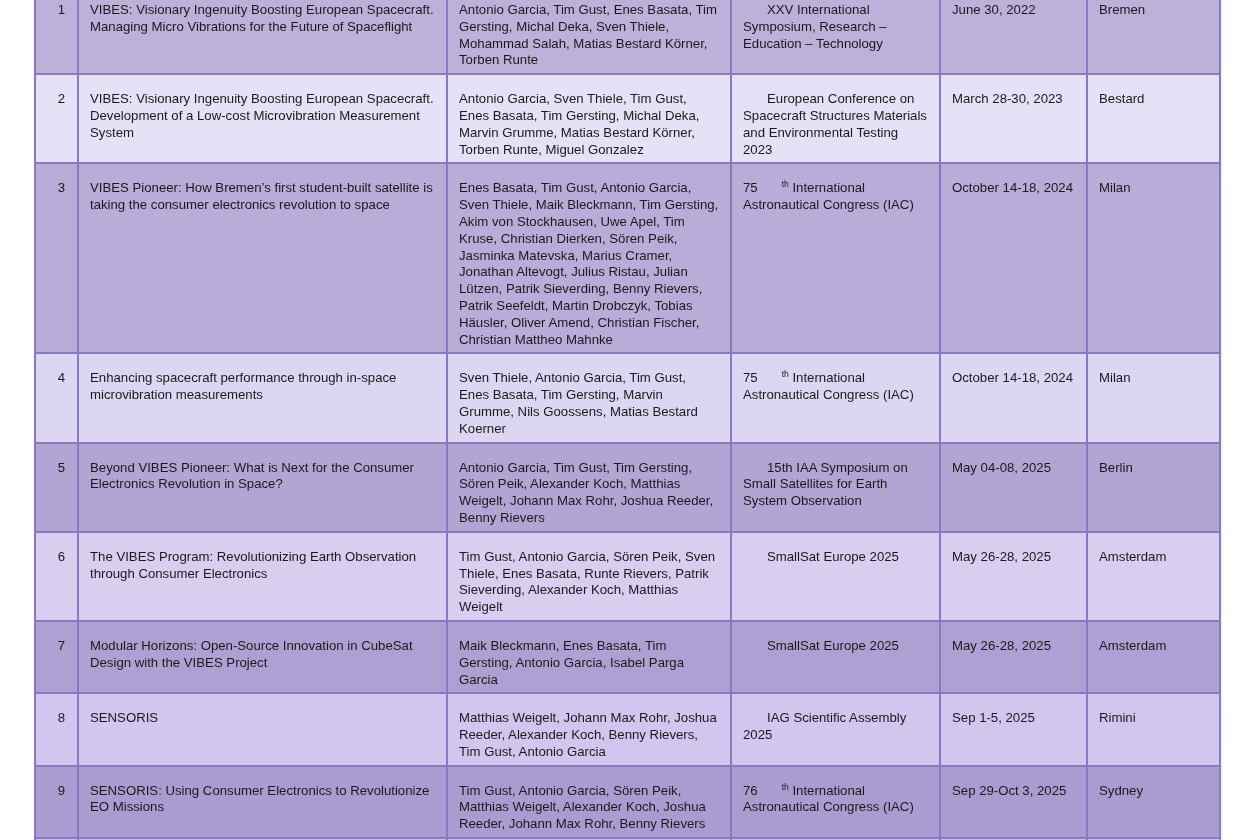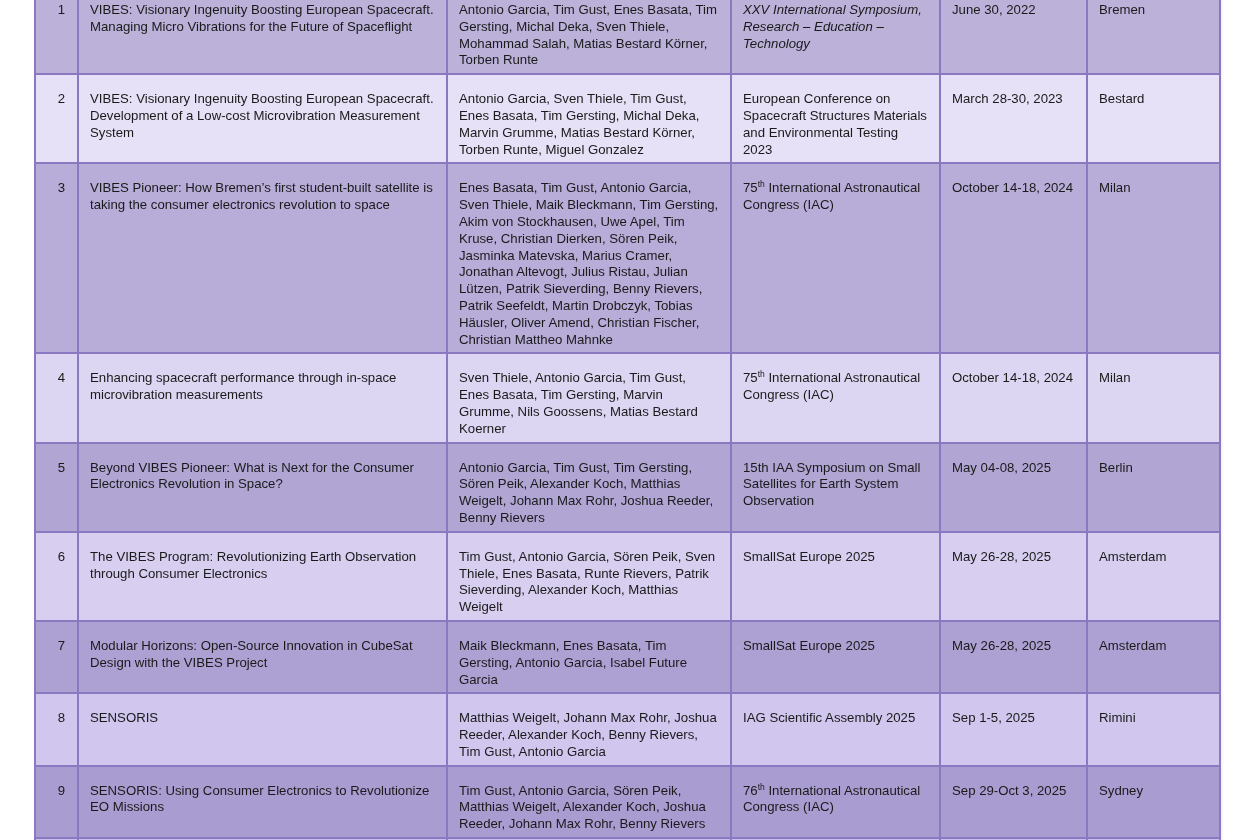--- a/index.html
+++ b/index.html
@@ -43,21 +43,21 @@
       text-align: right;
       padding-right: 12px;
       padding-left: 4px;
     }
     col.c1 { width: 43px; }
     col.c2 { width: 369px; }
     col.c3 { width: 284px; }
     col.c4 { width: 209px; }
     col.c5 { width: 147px; }
     col.c6 { width: 133px; }
-    sup { font-size: 8.5px; line-height: 0; vertical-align: 5px; }
+    sup { font-size: 8.5px; line-height: 0; vertical-align: 5px; margin-left: 24px; }
   </style>
 </head>
 <body>
 
 <div class="page">
   <div class="table-wrap">
     <table>
       <colgroup>
         <col class="c1">
           <col class="c2">
@@ -65,21 +65,21 @@
           <col class="c4">
           <col class="c5">
           <col class="c6">
       </colgroup>
       <tbody id="table-body">
 
       <tr style="background: rgb(188, 177, 217); height: 90px;">
             <td class="num" style="padding-top: 17px;"><span>1</span></td>
             <td style="padding-top: 17px;"><span>VIBES: Visionary Ingenuity Boosting European Spacecraft. Managing Micro Vibrations for the Future of Spaceflight</span></td>
             <td style="padding-top: 17px;"><span>Antonio Garcia, Tim Gust, Enes Basata, Tim Gersting, Michal Deka, Sven Thiele, Mohammad Salah, Matias Bestard Körner, Torben Runte</span></td>
-            <td style="padding-top: 17px;"><span></span><sup></sup><span style="white-space: pre-wrap; font-style: italic;">XXV International Symposium, Research – Education – Technology</span></td>
+            <td style="padding-top: 17px;"><span></span><sup></sup><span style="white-space: pre-wrap;">XXV International Symposium, Research – Education – Technology</span></td>
             <td style="padding-top: 17px;"><span>June 30, 2022</span></td>
             <td style="padding-top: 17px;"><span>Bremen</span></td>
           </tr>
           <tr style="background: rgb(230, 225, 246); height: 80px;">
             <td class="num"><span>2</span></td>
             <td><span>VIBES: Visionary Ingenuity Boosting European Spacecraft. Development of a Low-cost Microvibration Measurement System</span></td>
             <td><span>Antonio Garcia, Sven Thiele, Tim Gust, Enes Basata, Tim Gersting, Michal Deka, Marvin Grumme, Matias Bestard Körner, Torben Runte, Miguel Gonzalez</span></td>
             <td><span></span><sup></sup><span style="white-space: pre-wrap;">European Conference on Spacecraft Structures Materials and Environmental Testing 2023</span></td>
             <td><span>March 28-30, 2023</span></td>
             <td><span>Bestard</span></td>
@@ -112,21 +112,21 @@
             <td class="num"><span>6</span></td>
             <td><span>The VIBES Program: Revolutionizing Earth Observation through Consumer Electronics</span></td>
             <td><span>Tim Gust, Antonio Garcia, Sören Peik, Sven Thiele, Enes Basata, Runte Rievers, Patrik Sieverding, Alexander Koch, Matthias Weigelt</span></td>
             <td><span></span><sup></sup><span style="white-space: pre-wrap;">SmallSat Europe 2025</span></td>
             <td><span>May 26-28, 2025</span></td>
             <td><span>Amsterdam</span></td>
           </tr>
           <tr style="background: rgb(173, 161, 211); height: 64px;">
             <td class="num"><span>7</span></td>
             <td><span>Modular Horizons: Open-Source Innovation in CubeSat Design with the VIBES Project</span></td>
-            <td><span>Maik Bleckmann, Enes Basata, Tim Gersting, Antonio Garcia, Isabel Future Garcia</span></td>
+            <td><span>Maik Bleckmann, Enes Basata, Tim Gersting, Antonio Garcia, Isabel Parga Garcia</span></td>
             <td><span></span><sup></sup><span style="white-space: pre-wrap;">SmallSat Europe 2025</span></td>
             <td><span>May 26-28, 2025</span></td>
             <td><span>Amsterdam</span></td>
           </tr>
           <tr style="background: rgb(208, 198, 238); height: 63px;">
             <td class="num"><span>8</span></td>
             <td><span>SENSORIS</span></td>
             <td><span>Matthias Weigelt, Johann Max Rohr, Joshua Reeder, Alexander Koch, Benny Rievers, Tim Gust, Antonio Garcia</span></td>
             <td><span></span><sup></sup><span style="white-space: pre-wrap; text-align: right;">IAG Scientific Assembly 2025</span></td>
             <td><span>Sep 1-5, 2025</span></td>

